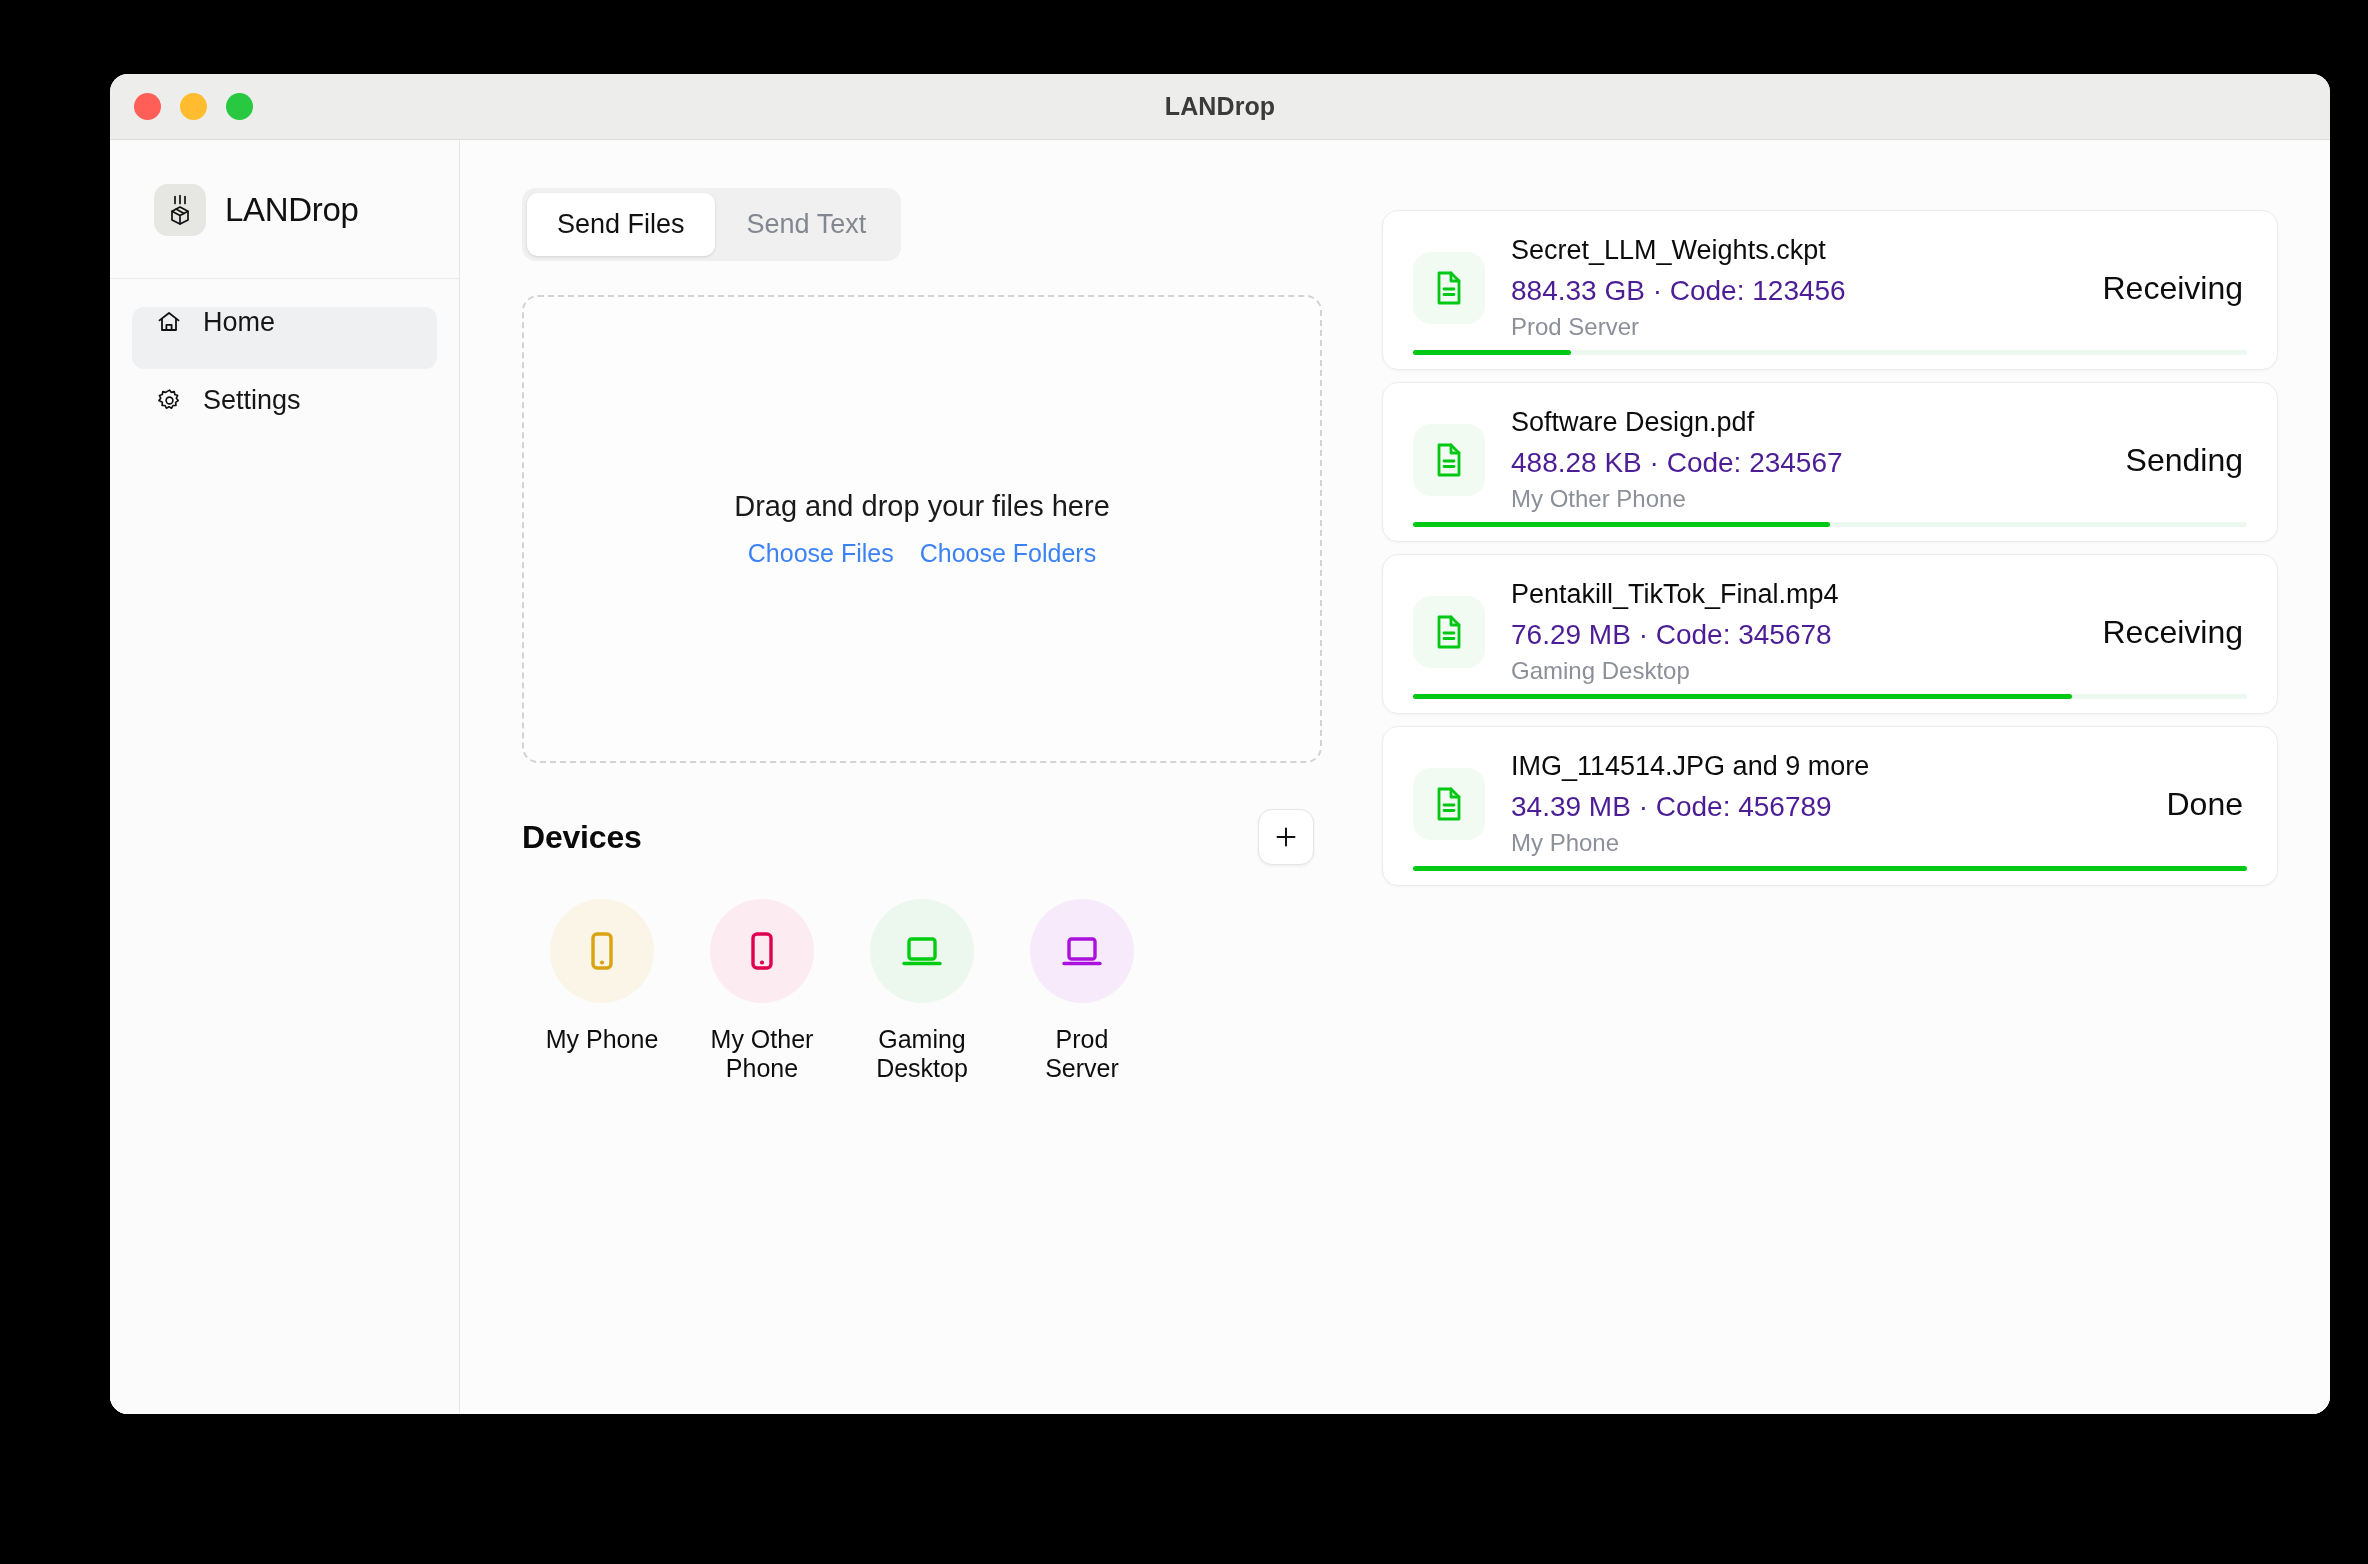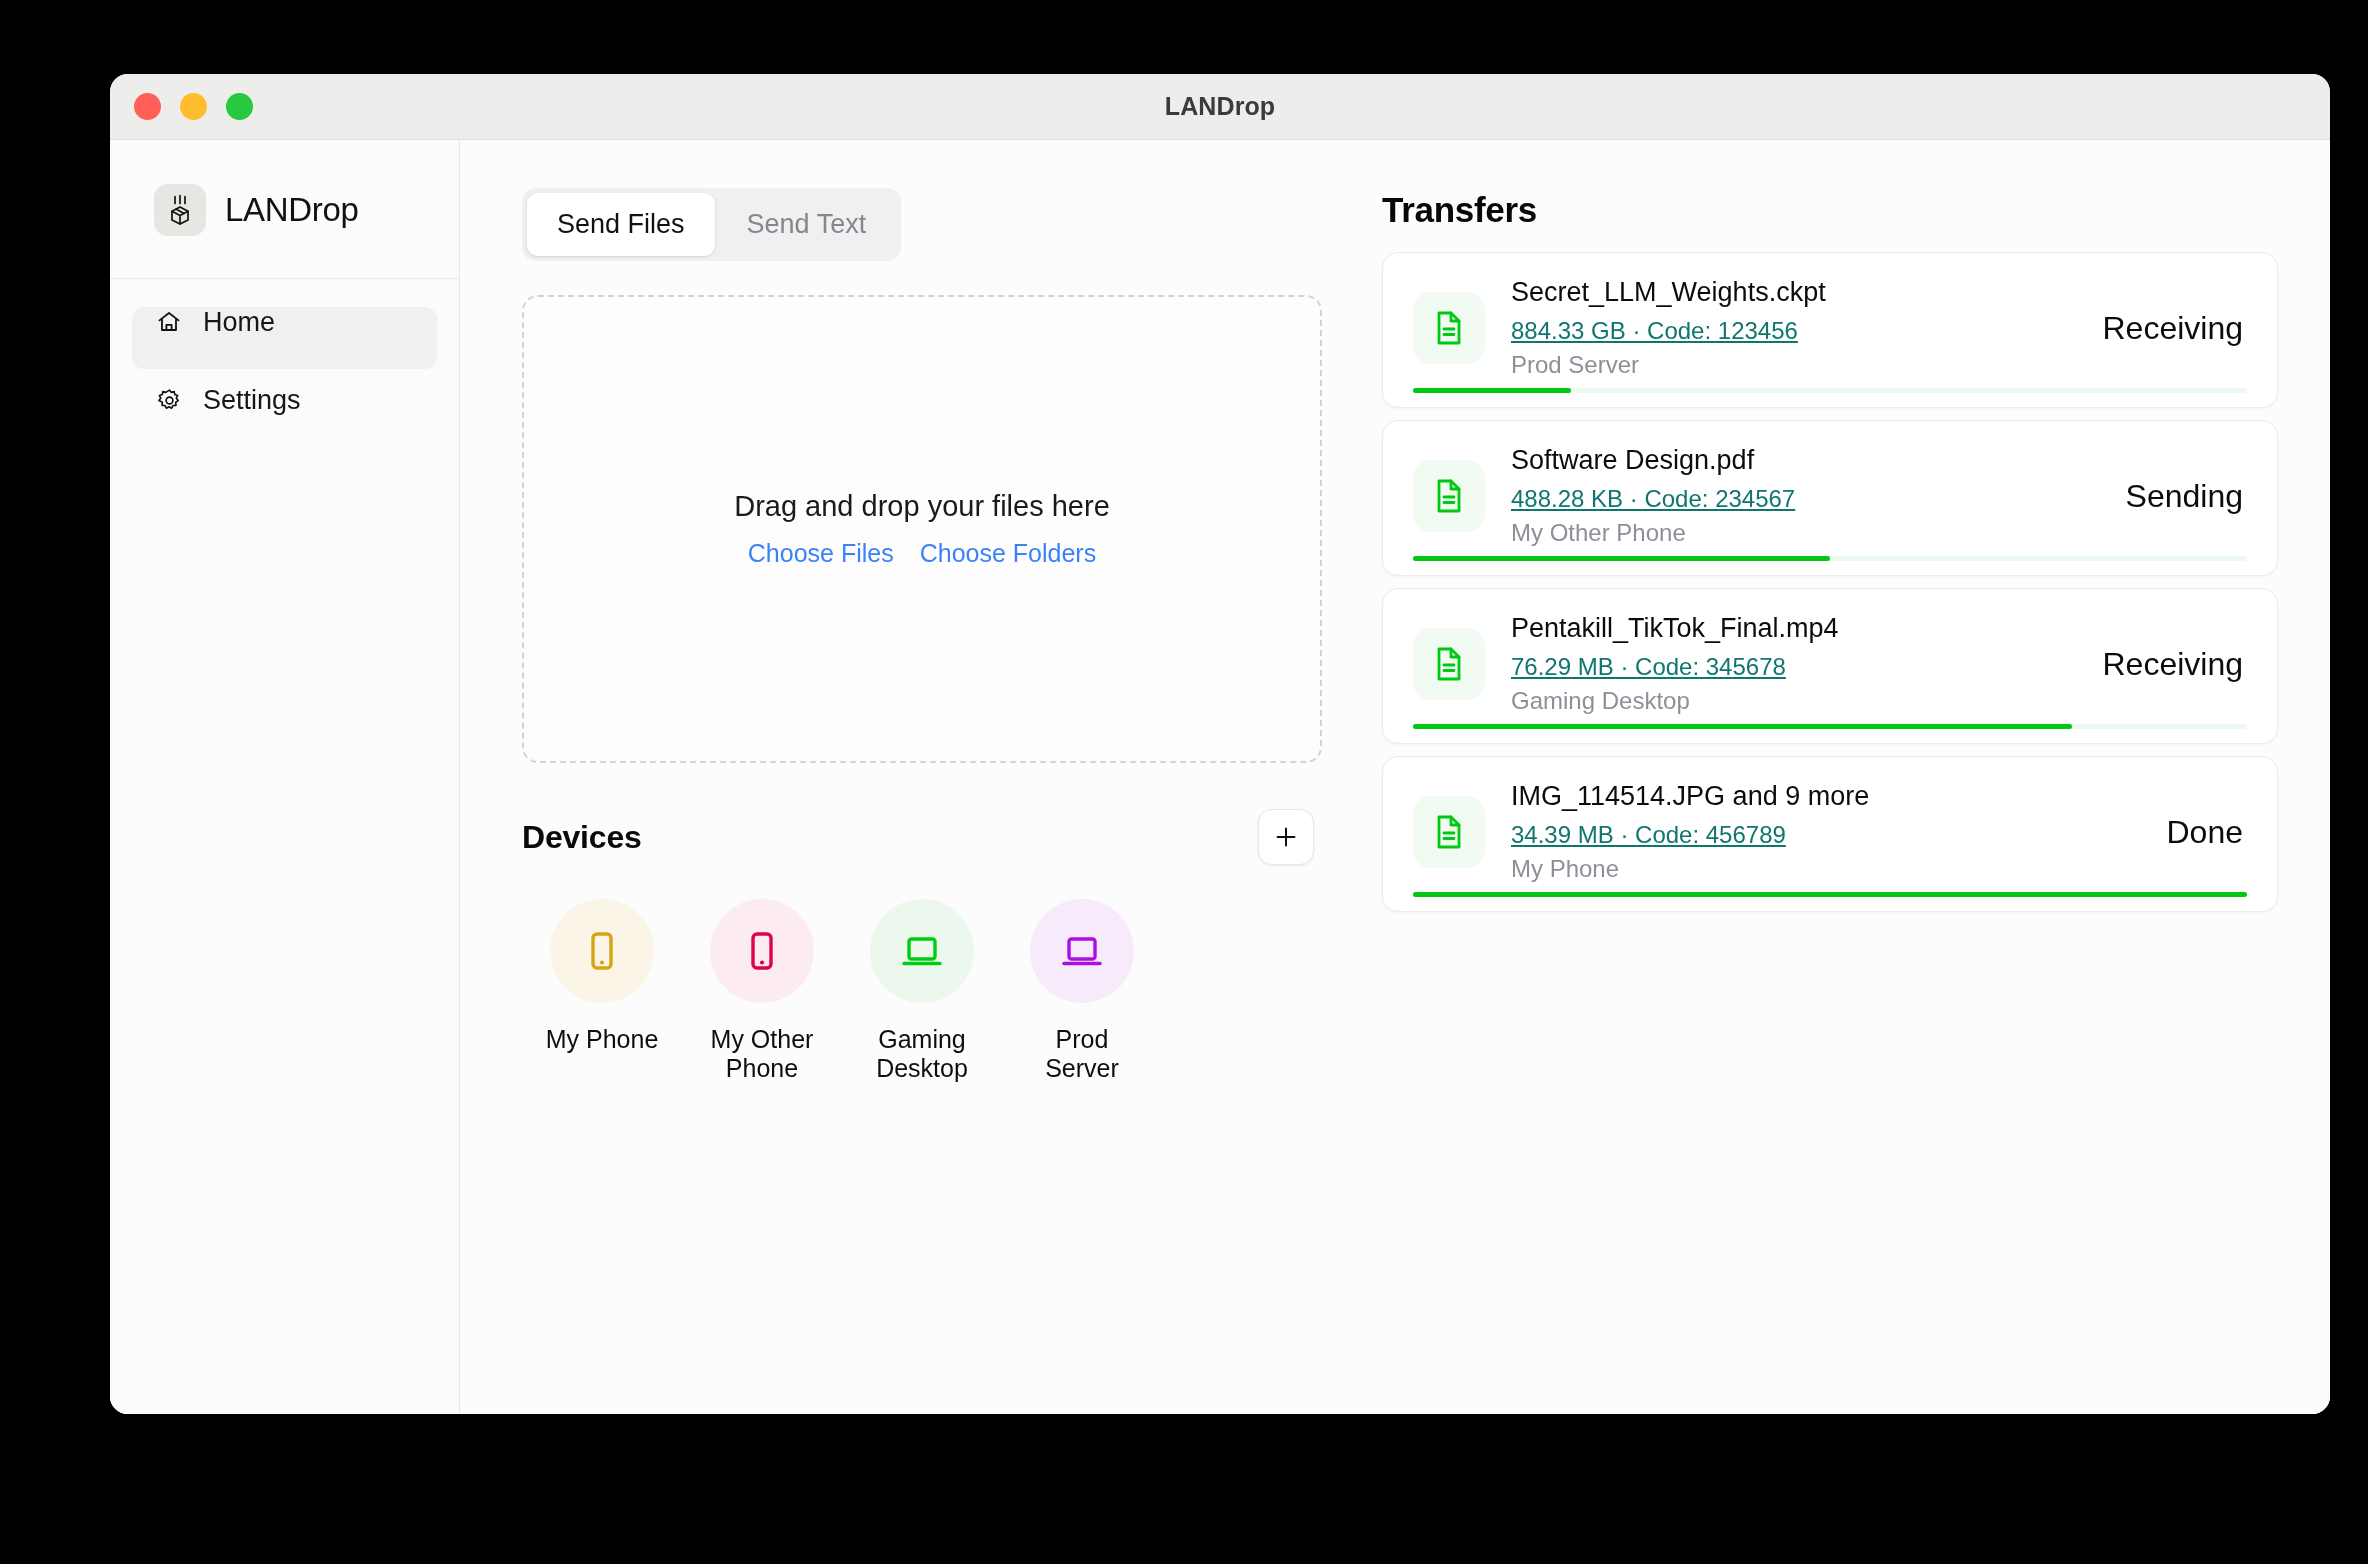--- a/index.html
+++ b/index.html
@@ -236,21 +236,21 @@
   }
   .tmeta { flex: 1; min-width: 0; }
   .tname {
     font-size: 27px;
     color: #0c0c0c;
     margin-bottom: 9px;
     white-space: nowrap;
     overflow: hidden;
     text-overflow: ellipsis;
   }
-  .tsub { font-size: 24px; color: #0f766e; margin-bottom: 6px; text-decoration: underline; }
+  .tsub { font-size: 28px; color: #4c1d95; margin-bottom: 6px; }
   .tdev { font-size: 24px; color: #8b9099; }
   .tstatus {
     font-size: 32px;
     color: #0c0c0c;
     flex: 0 0 auto;
     padding-left: 18px;
     white-space: nowrap;
   }
   .tprog {
     position: absolute;
@@ -381,21 +381,20 @@
   <path d="M7 37.5h36"></path>
 </svg>
                 </div>
                 <div class="dev-label">Prod Server</div>
               </div>
             </div>
 
         </div>
 
         <div class="col-right">
-          <div class="transfers-title">Transfers</div>
           <div class="tlist">
               <div class="tcard">
                 <div class="tfile-ico">
                   <svg width="40" height="40" viewBox="0 0 40 40" fill="none" stroke="#00c814" stroke-width="2.8" stroke-linejoin="round" stroke-linecap="round">
   <path d="M10 5h12l8 8v22H10z"></path>
   <path d="M22 5v8h8"></path>
   <path d="M15 21h10M15 26.5h10"></path>
 </svg>
                 </div>
      <div class="tmeta">

